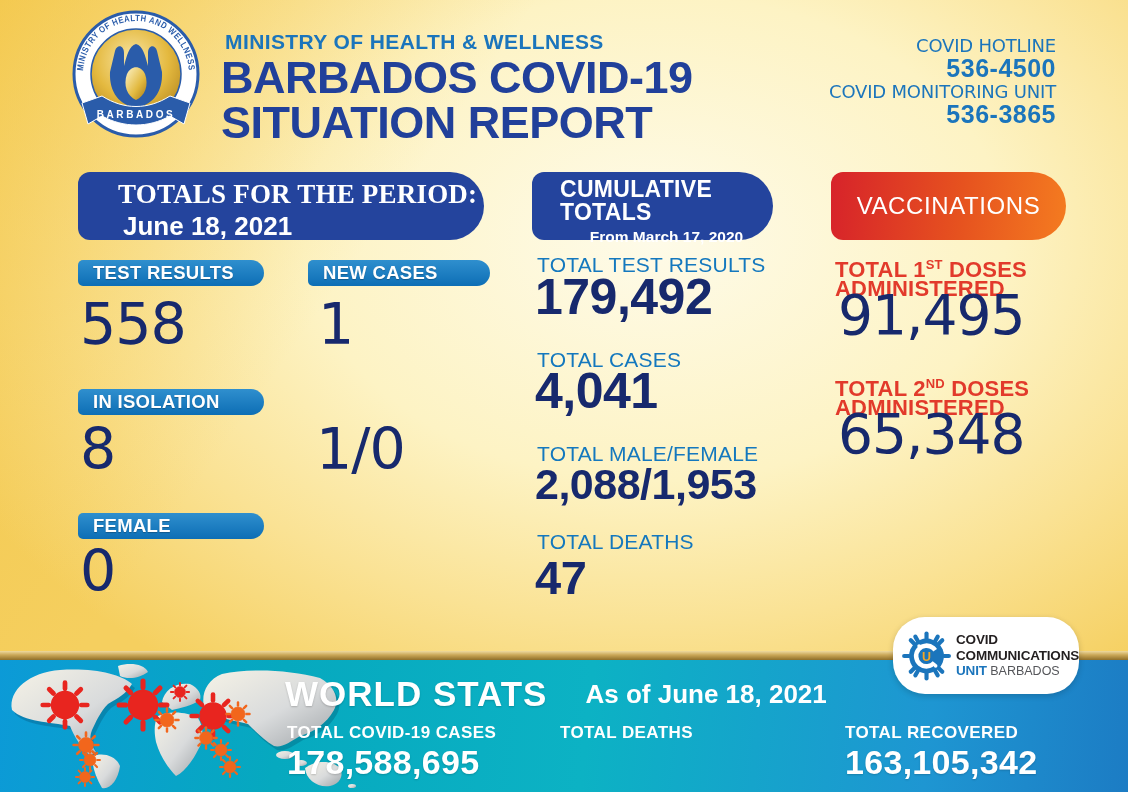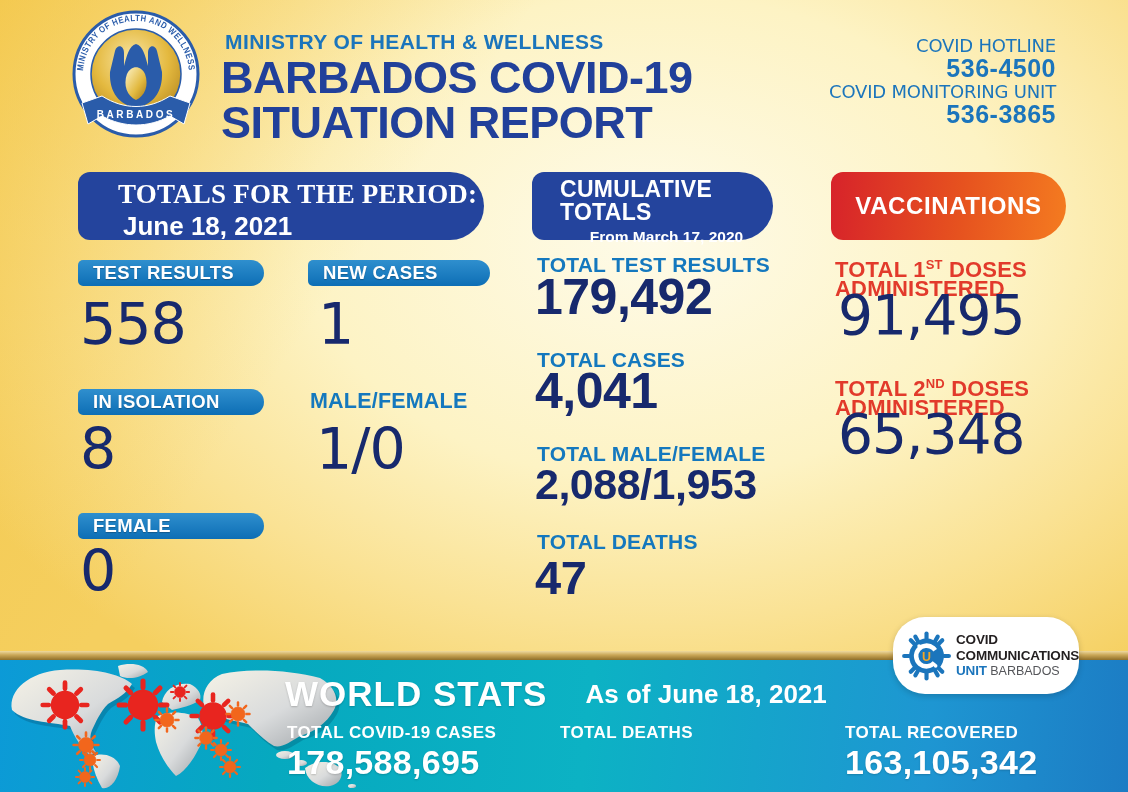--- a/index.html
+++ b/index.html
@@ -24,31 +24,31 @@
   
   .hdr-pill { position:absolute; top:172px; height:68px; background:#24449D; border-radius:12px 34px 34px 12px; color:#fff; }
   .pill-period { left:78px; width:406px; padding:7px 0 0 40px; }
   .pill-period .l1 { font-size:27px; font-weight:800; letter-spacing:.2px;font-family:Liberation Serif, serif; }
   .pill-period .l2 { font-size:26px; font-weight:700; padding-left:5px; margin-top:1px; }
   .pill-cumul { left:532px; width:241px; padding:6px 0 0 28px; }
   .pill-cumul .l1 { font-size:23px; font-weight:800; line-height:1.02; letter-spacing:.3px; }
   .pill-cumul .sub { font-size:15.5px; font-weight:700; margin-top:3px;text-align:center; }
   .pill-vax { left:831px; width:235px; display:flex; align-items:center; justify-content:center;
     background:linear-gradient(95deg,#D7232A 0%,#E6521F 55%,#F47B20 100%);
-    font-size:24px; font-weight:700; letter-spacing:.6px; }
+    font-size:24px; font-weight:400; letter-spacing:.6px; }
 
   
   .spill { position:absolute; height:26px; line-height:26px; padding-left:15px;
     background:linear-gradient(180deg,#2F8FCE,#0D6EB5); border-radius:5px 13px 13px 5px;
     color:#fff; font-weight:700; font-size:18.5px; letter-spacing:.3px; text-shadow:0 1px 1px rgba(0,0,0,.25); }
   .plain-label { position:absolute; color:#1478BE; font-weight:800; font-size:21.5px; letter-spacing:.2px; }
   .vnum { position:absolute; font-family:"DejaVu Sans",sans-serif; color:#17296D; font-size:57px; line-height:1; letter-spacing:-1px; }
 
   
-  .mlabel { position:absolute; left:537px; color:#1478BE; font-weight:700; font-size:21px; letter-spacing:.2px; }
+  .mlabel { position:absolute; left:537px; color:#1478BE; font-weight:400; font-size:21px; letter-spacing:.2px; }
   .mval   { position:absolute; left:535px; color:#17296D; font-weight:800; letter-spacing:-.5px; line-height:1; }
 
   
   .rlabel { position:absolute; left:835px; color:#E23A2B; font-weight:800; font-size:22px; line-height:19px; letter-spacing:.2px; }
   .rlabel sup { font-size:13px; }
   .rval { position:absolute; left:838px; font-family:"DejaVu Sans",sans-serif; color:#17296D; font-size:55px; line-height:1; letter-spacing:-1px; }
 
   
   .gold-line { left:0; top:651px; width:1128px; height:9px;
     background:linear-gradient(180deg,#EED99E 0%,#C9A656 45%,#8F6F2A 100%); }
@@ -122,21 +122,20 @@
   <div class="hdr-pill pill-vax">
     <span>VACCINATIONS</span>
   </div>
 
   <div class="spill" style="left:78px; top:260px; width:186px">TEST RESULTS</div>
   <div class="spill" style="left:308px; top:260px; width:182px">NEW CASES</div>
   <div class="vnum" style="left:80px; top:296px">558</div>
   <div class="vnum" style="left:318px; top:296px">1</div>
 
   <div class="spill" style="left:78px; top:389px; width:186px">IN ISOLATION</div>
-  <div class="plain-label" style="left:310px; top:389px">MALE/FEMALE</div>
   <div class="vnum" style="left:80px; top:421px">8</div>
   <div class="vnum" style="left:316px; top:421px">1/0</div>
 
   <div class="spill" style="left:78px; top:513px; width:186px">FEMALE</div>
   <div class="vnum" style="left:80px; top:543px">0</div>
 
   <div class="mlabel" style="top:253px">TOTAL TEST RESULTS</div>
   <div class="mval" style="top:272px; font-size:50px">179,492</div>
 
   <div class="mlabel" style="top:348px">TOTAL CASES</div>

